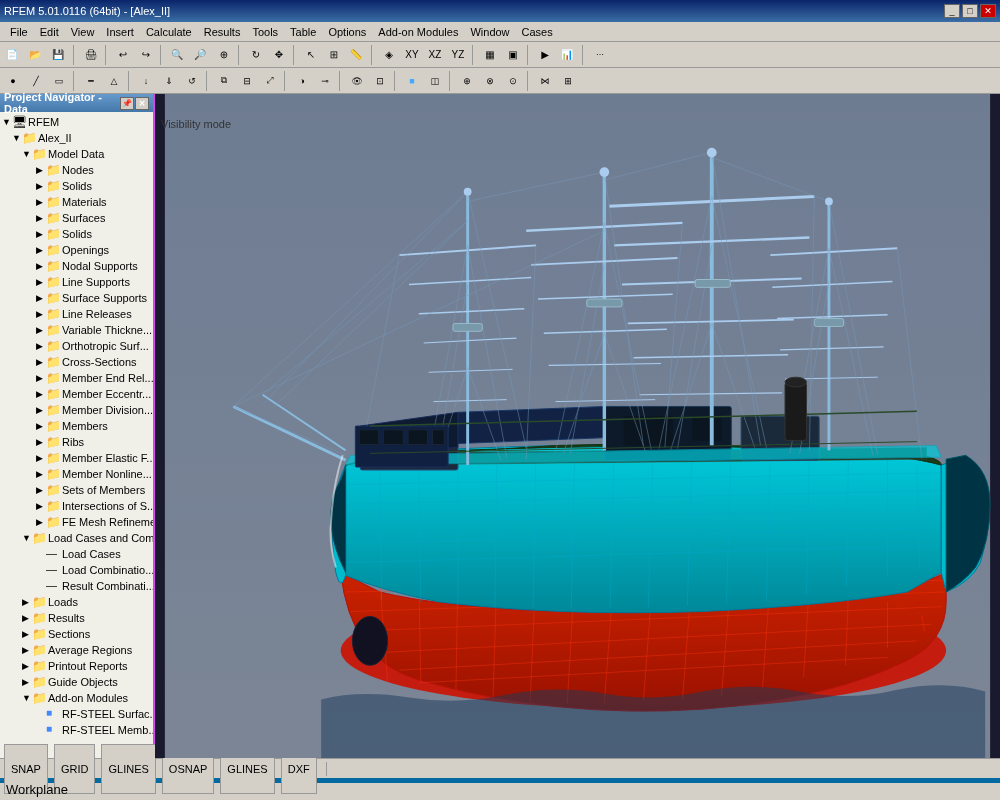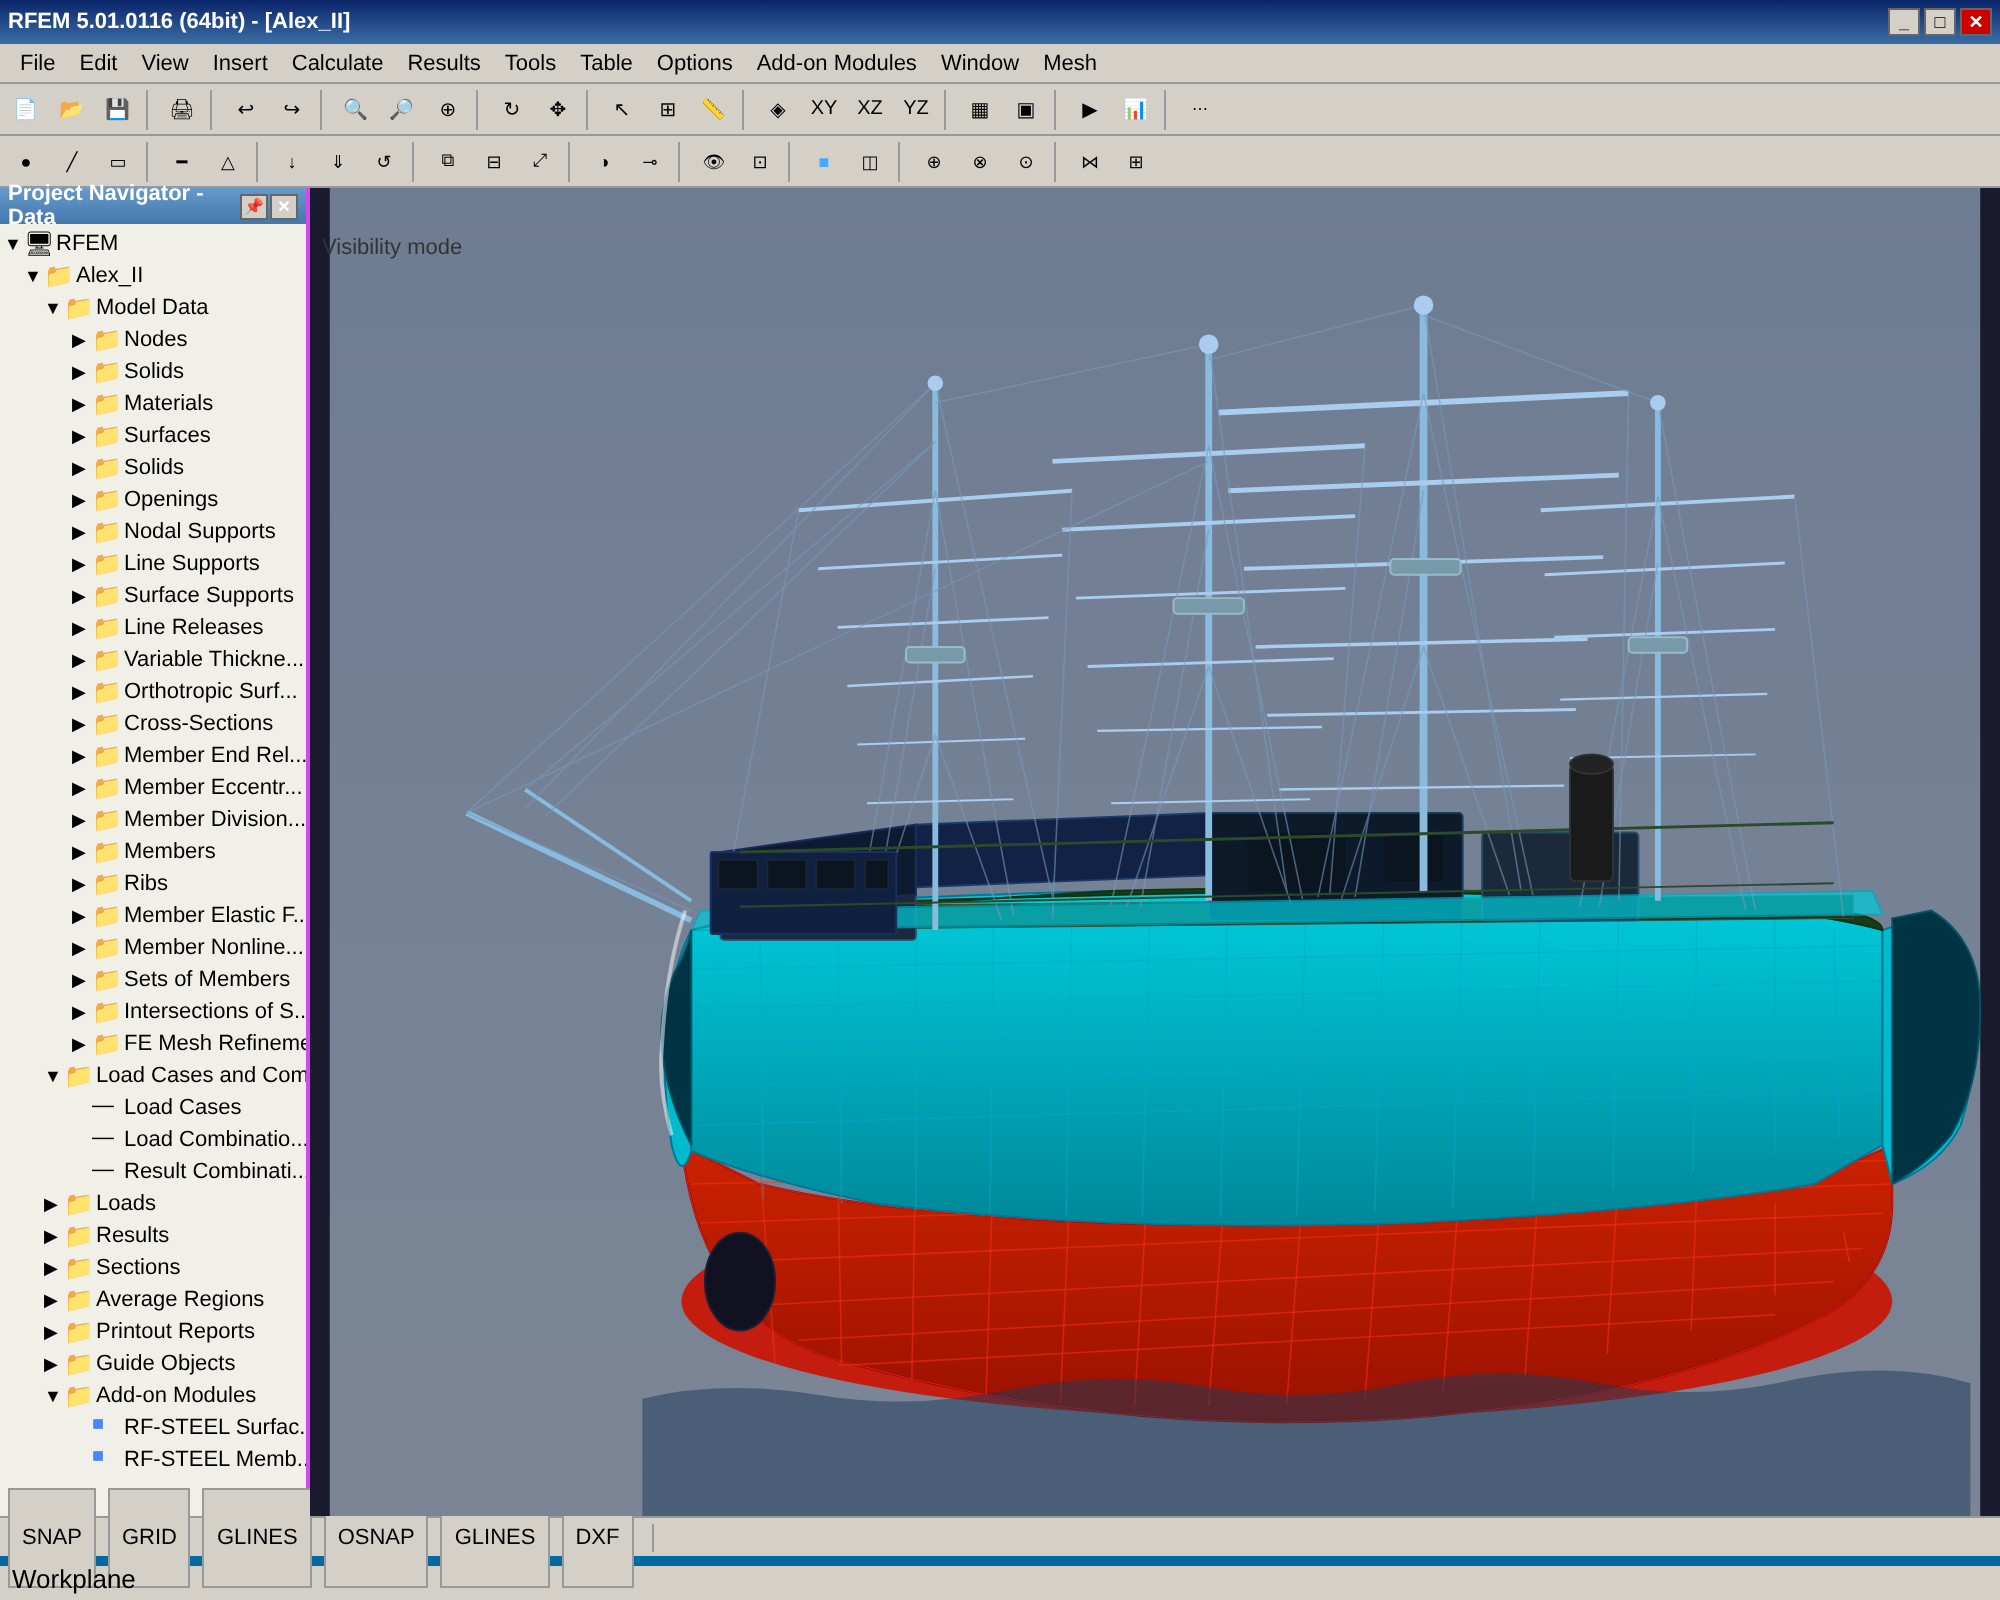--- a/index.html
+++ b/index.html
@@ -8,21 +8,21 @@
     
     #titlebar {
       height: 22px;
       background: linear-gradient(to bottom, #0a246a, #3a6ea5);
       color: white;
       display: flex;
       align-items: center;
       justify-content: space-between;
       padding: 0 4px;
       font-size: 11px;
-      font-weight: bold;
+      font-weight: normal;
     }
     #titlebar-controls { display: flex; gap: 2px; }
     .title-btn {
       width: 16px; height: 14px;
       background: #d4d0c8;
       border: 1px solid #666;
       font-size: 9px;
       display: flex; align-items: center; justify-content: center;
       cursor: pointer;
       color: #000;
@@ -214,21 +214,21 @@
   <span class="menu-item">Edit</span>
   <span class="menu-item">View</span>
   <span class="menu-item">Insert</span>
   <span class="menu-item">Calculate</span>
   <span class="menu-item">Results</span>
   <span class="menu-item">Tools</span>
   <span class="menu-item">Table</span>
   <span class="menu-item">Options</span>
   <span class="menu-item">Add-on Modules</span>
   <span class="menu-item">Window</span>
-  <span class="menu-item">Mesh</span>
+  <span class="menu-item">Cases</span>
 </div>
 
 <div class="toolbar">
   <div class="tb-btn" title="New">📄</div>
   <div class="tb-btn" title="Open">📂</div>
   <div class="tb-btn" title="Save">💾</div>
   <div class="tb-sep"></div>
   <div class="tb-btn">🖨</div>
   <div class="tb-sep"></div>
   <div class="tb-btn">↩</div>

